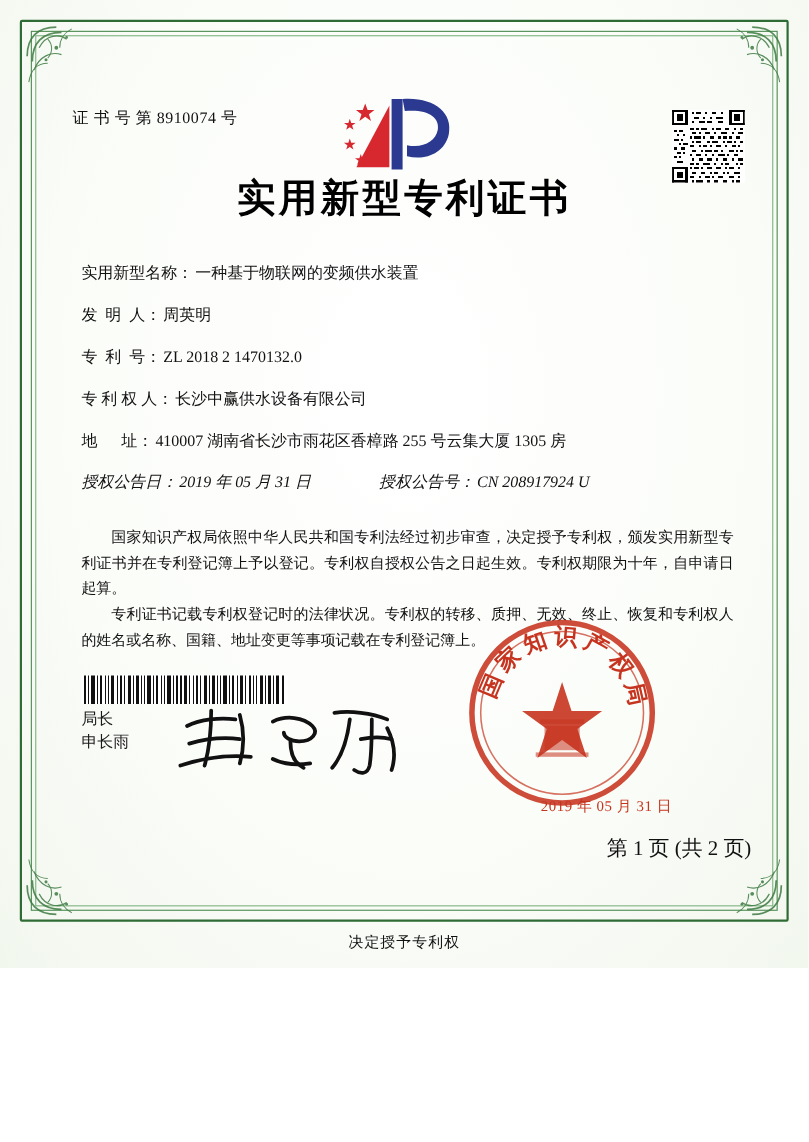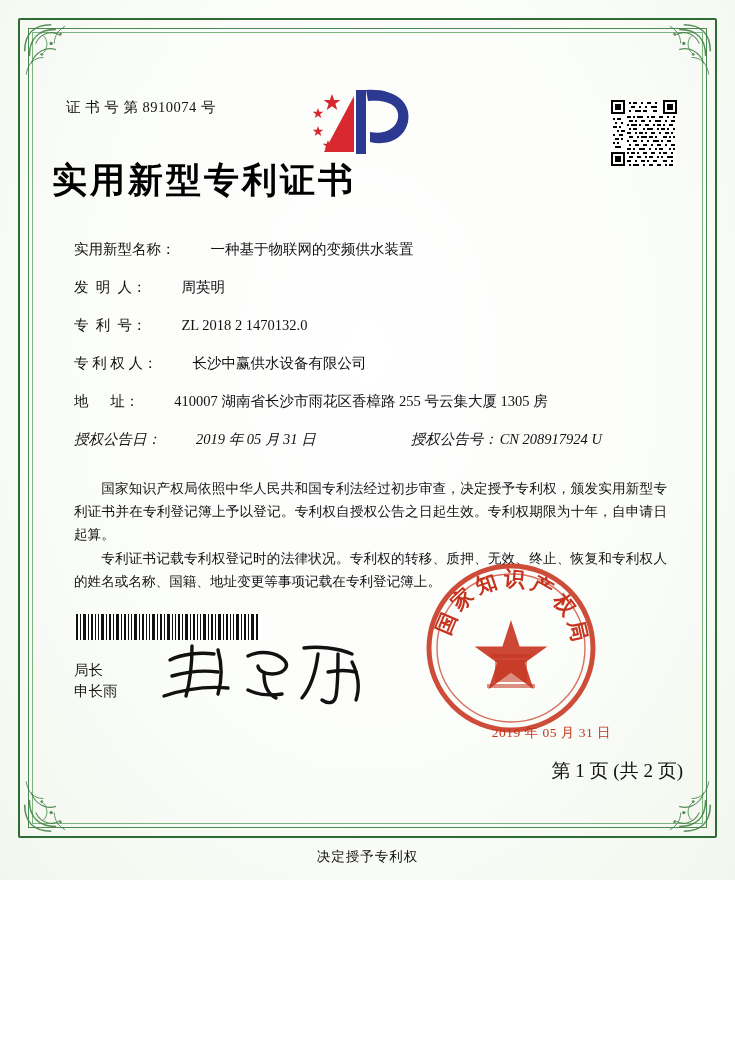--- a/index.html
+++ b/index.html
@@ -61,40 +61,39 @@
 
   
   .qr{
     position:absolute;right:6px;top:40px;
     width:66px;height:66px;
     background:#fff;
   }
   .qr svg{display:block;}
 
   .title{
-    text-align:left;
+    text-align:center;
     font-size:35px;
     font-weight:bold;
     letter-spacing:3px;
     margin-top:40px;
     color:#000;
     font-family:"DejaVu Serif","Liberation Serif",serif;
   }
 
   .fields{
     margin-top:38px;
     margin-left:22px;
     font-size:14.5px;
     line-height:1;
   }
   .row{
     display:flex;
     align-items:baseline;
     margin-bottom:23.5px;
-    gap:33px;
   }
   .lbl{
     white-space:pre;
     color:#111;
     font-size:14.5px;
   }
   .val{
     color:#111;
     font-size:14.5px;
     margin-left:2px;
@@ -121,21 +120,21 @@
   .para + .para{margin-top:0;}
 
   
   .barcode{
     position:absolute;left:22px;bottom:150px;
     width:188px;height:26px;
   }
   .barcode svg{display:block;}
 
   .sign-block{
-    position:absolute;left:22px;bottom:88px;
+    position:absolute;left:22px;bottom:104px;
     font-size:14.5px;line-height:1.45;
   }
   .signature{
     position:absolute;left:100px;bottom:78px;
     width:230px;height:78px;
   }
   .signature svg{display:block;}
 
   
   .seal{

